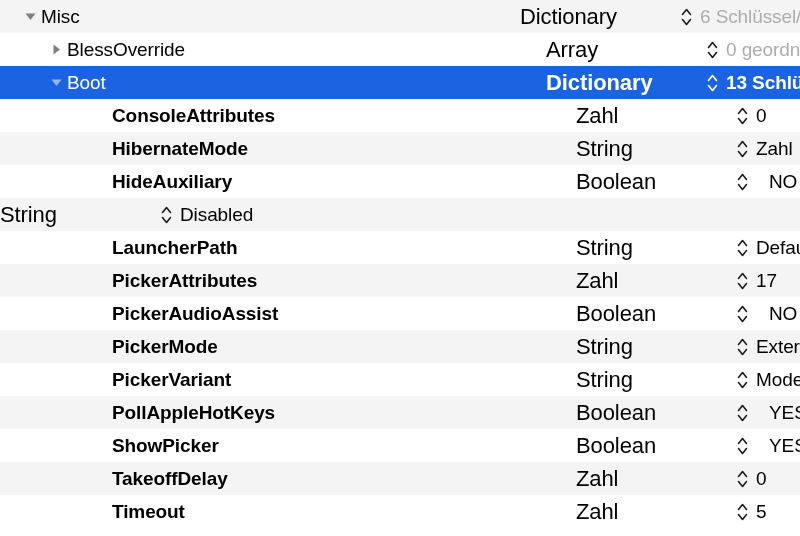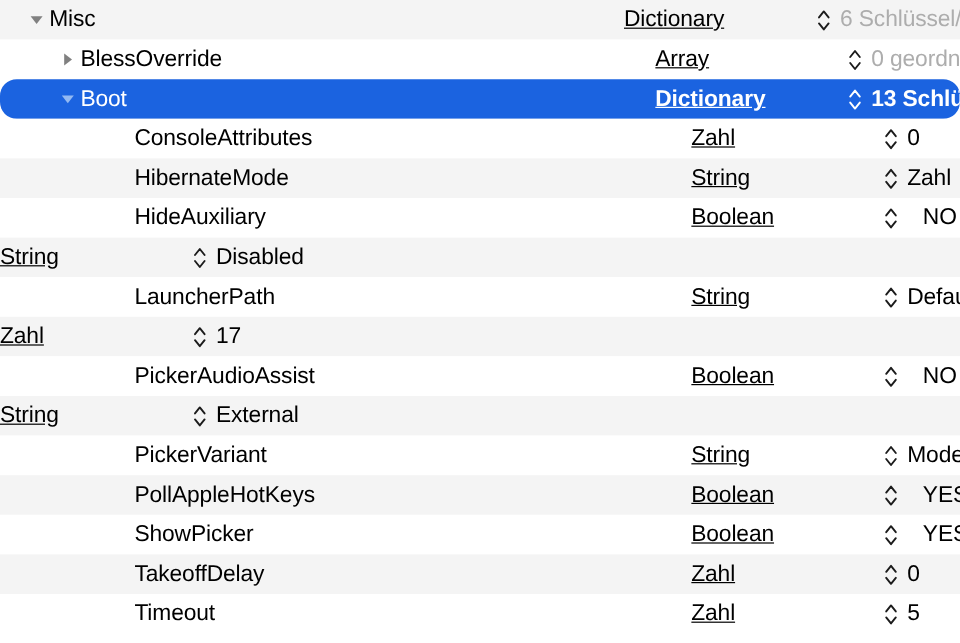--- a/index.html
+++ b/index.html
@@ -25,21 +25,21 @@
     position: relative;
     height: 33px;
     box-sizing: border-box;
     display: flex;
     align-items: center;
     width: 800px;
     overflow: hidden;
   }
   .row.stripe-white  { background: #ffffff; text-align: center; }
   .row.stripe-gray   { background: #f4f4f4; }
-  .row.selected      { background: #1b63e0; border-radius: 14px; }
+  .row.selected      { background: #1b63e0; }
 
   
   .cell-key {
     position: relative;
     width: 498px;
     flex: 0 0 498px;
     height: 33px;
     display: flex;
     align-items: center;
     overflow: hidden;
@@ -62,39 +62,38 @@
     line-height: 33px;
     white-space: nowrap;
     padding-left: 3px;
     letter-spacing: -0.1px;
   }
   .selected .key-label { color: #ffffff; }
 
   
   .indent-0 { padding-left: 22px; }
   .indent-1 { padding-left: 48px; }
-  .indent-2 { padding-left: 78px; }
+  .indent-2 { padding-left: 78px; font-weight: bold; }
   .indent-2 .key-label { padding-left: 18px; }
 
   
   .cell-type {
     width: 159px;
     flex: 0 0 159px;
     height: 33px;
     display: flex;
     align-items: center;
     overflow: hidden;
   }
   .type-label {
-    font-size: 19px;
+    font-size: 22px;
     color: #000000;
     line-height: 33px;
     white-space: nowrap;
     letter-spacing: -0.1px;
-    text-decoration: underline;
   }
   .selected .type-label { color: #ffffff; font-weight: bold; }
 
   
   .cell-value {
     flex: 1 1 auto;
     height: 33px;
     display: flex;
     align-items: center;
     overflow: hidden;
@@ -289,20 +288,28 @@
         <span class="stepper" style="color: rgb(28, 28, 28);">
           <svg width="11" height="20" viewBox="0 0 11 20">
             <polyline points="1.5,7.5 5.5,2.5 9.5,7.5" fill="none" stroke="currentColor" stroke-width="1.6" stroke-linecap="round" stroke-linejoin="round"></polyline>
             <polyline points="1.5,12.5 5.5,17.5 9.5,12.5" fill="none" stroke="currentColor" stroke-width="1.6" stroke-linecap="round" stroke-linejoin="round"></polyline>
           </svg>
         </span>
         <span class="value-label">Default</span>
       </div>
     </div>
     <div class="row stripe-gray">
+      <div class="cell-key indent-2">
+        <span class="twisty empty">
+          <svg width="13" height="13" viewBox="0 0 13 13">
+            <polygon points="3.5,1.5 10,6.5 3.5,11.5" fill="currentColor"></polygon>
+          </svg>
+        </span>
+        <span class="key-label">PickerAttributes</span>
+      </div>
       <div class="cell-type">
         <span class="type-label">Zahl</span>
       </div>
       <div class="cell-value">
         <span class="stepper" style="color: rgb(28, 28, 28);">
           <svg width="11" height="20" viewBox="0 0 11 20">
             <polyline points="1.5,7.5 5.5,2.5 9.5,7.5" fill="none" stroke="currentColor" stroke-width="1.6" stroke-linecap="round" stroke-linejoin="round"></polyline>
             <polyline points="1.5,12.5 5.5,17.5 9.5,12.5" fill="none" stroke="currentColor" stroke-width="1.6" stroke-linecap="round" stroke-linejoin="round"></polyline>
           </svg>
         </span>
@@ -325,20 +332,28 @@
         <span class="stepper" style="color: rgb(28, 28, 28);">
           <svg width="11" height="20" viewBox="0 0 11 20">
             <polyline points="1.5,7.5 5.5,2.5 9.5,7.5" fill="none" stroke="currentColor" stroke-width="1.6" stroke-linecap="round" stroke-linejoin="round"></polyline>
             <polyline points="1.5,12.5 5.5,17.5 9.5,12.5" fill="none" stroke="currentColor" stroke-width="1.6" stroke-linecap="round" stroke-linejoin="round"></polyline>
           </svg>
         </span>
         <span class="value-label bool">NO</span>
       </div>
     </div>
     <div class="row stripe-gray">
+      <div class="cell-key indent-2">
+        <span class="twisty empty">
+          <svg width="13" height="13" viewBox="0 0 13 13">
+            <polygon points="3.5,1.5 10,6.5 3.5,11.5" fill="currentColor"></polygon>
+          </svg>
+        </span>
+        <span class="key-label">PickerMode</span>
+      </div>
       <div class="cell-type">
         <span class="type-label">String</span>
       </div>
       <div class="cell-value">
         <span class="stepper" style="color: rgb(28, 28, 28);">
           <svg width="11" height="20" viewBox="0 0 11 20">
             <polyline points="1.5,7.5 5.5,2.5 9.5,7.5" fill="none" stroke="currentColor" stroke-width="1.6" stroke-linecap="round" stroke-linejoin="round"></polyline>
             <polyline points="1.5,12.5 5.5,17.5 9.5,12.5" fill="none" stroke="currentColor" stroke-width="1.6" stroke-linecap="round" stroke-linejoin="round"></polyline>
           </svg>
         </span>

